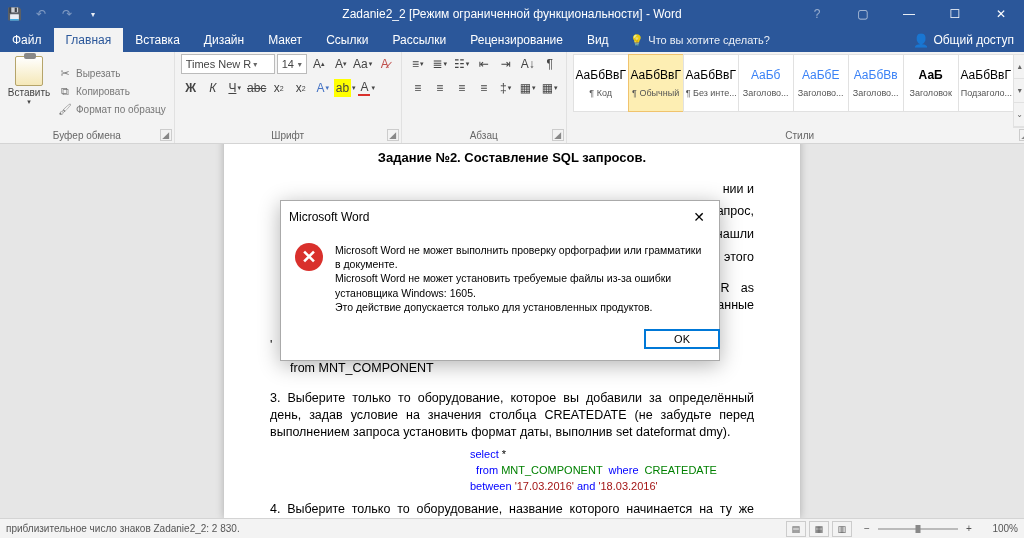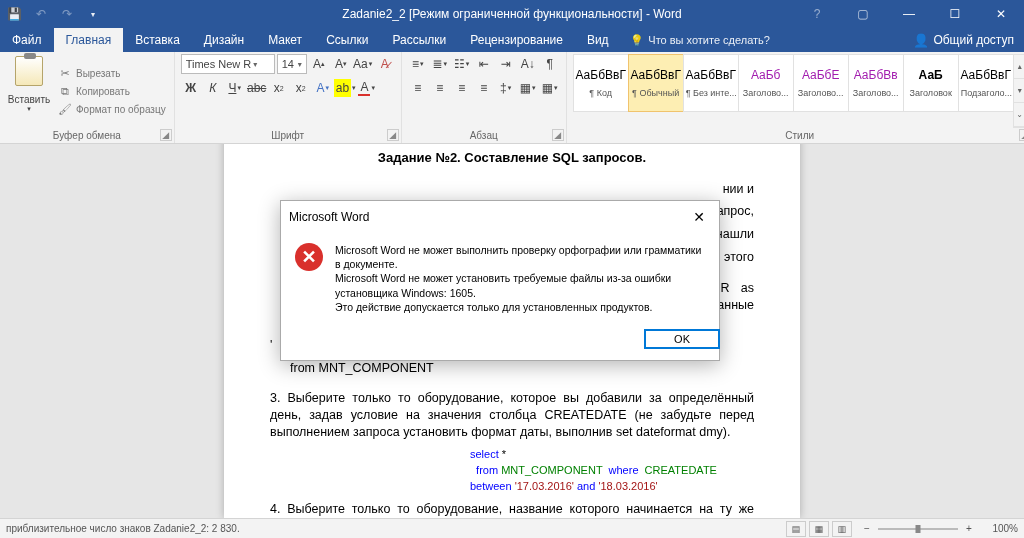--- a/index.html
+++ b/index.html
@@ -53,21 +53,21 @@
 
 
 .para { display: flex; flex-direction: column; gap: 4px; }
 
 
 .styles { display: flex; }
 .stylegrid { display: flex; }
 .stylecell { width: 56px; height: 58px; border: 1px solid #e1e1e1; margin-right: -1px; display: flex; flex-direction: column; align-items: center; justify-content: center; cursor: pointer; background: #fff; }
 .stylecell.sel { border: 1px solid #f0c36d; background: #fdeeb3; }
 .stylecell .prev { font-size: 12px; color: #000; white-space: nowrap; overflow: hidden; width: 100%; text-align: center; }
-.stylecell .prev.blue { color: #a21caf; }
+.stylecell .prev.blue { color: #3b82f6; }
 .stylecell .prev.bold { font-weight: bold; }
 .stylecell .sl { font-size: 9px; color: #555; margin-top: 6px; white-space: nowrap; overflow: hidden; width: 100%; text-align: center; padding: 0 2px; }
 .styles .more { width: 14px; display: flex; flex-direction: column; border: 1px solid #e1e1e1; }
 .styles .more div { flex: 1; display: flex; align-items: center; justify-content: center; font-size: 8px; color: #666; border-bottom: 1px solid #e1e1e1; cursor: pointer; }
 
 
 .docarea { position: absolute; top: 144px; bottom: 20px; left: 0; right: 0; background: #e6e6e6; overflow: hidden; display: flex; justify-content: center; }
 .page { width: 576px; background: #fff; box-shadow: 0 0 8px rgba(0,0,0,.25); margin-top: -25px; padding: 30px 46px; font-family: "Times New Roman", serif; font-size: 12.5px; color: #000; line-height: 1.35; }
 .page h3 { text-align: center; font-weight: bold; font-size: 13px; margin-bottom: 14px; }
 .page p { margin-bottom: 6px; text-align: justify; }
@@ -138,21 +138,21 @@
     <span>Общий доступ</span>
   </div>
 </div>
 
 <div class="ribbon">
 
   <div class="group">
     <div class="gbody clip">
       <div class="paste">
         <div class="pico"></div>
-        <span style="font-size:10px;margin-top:8px;">Вставить</span>
+        <span style="font-size:10px;margin-top:1px;">Вставить</span>
         <span style="font-size:7px;">▾</span>
       </div>
       <div class="clip-actions">
         <div class="cact">
             <span class="ci">✂</span>
             <span>Вырезать</span>
           </div>
         <div class="cact">
             <span class="ci">⧉</span>
             <span>Копировать</span>

